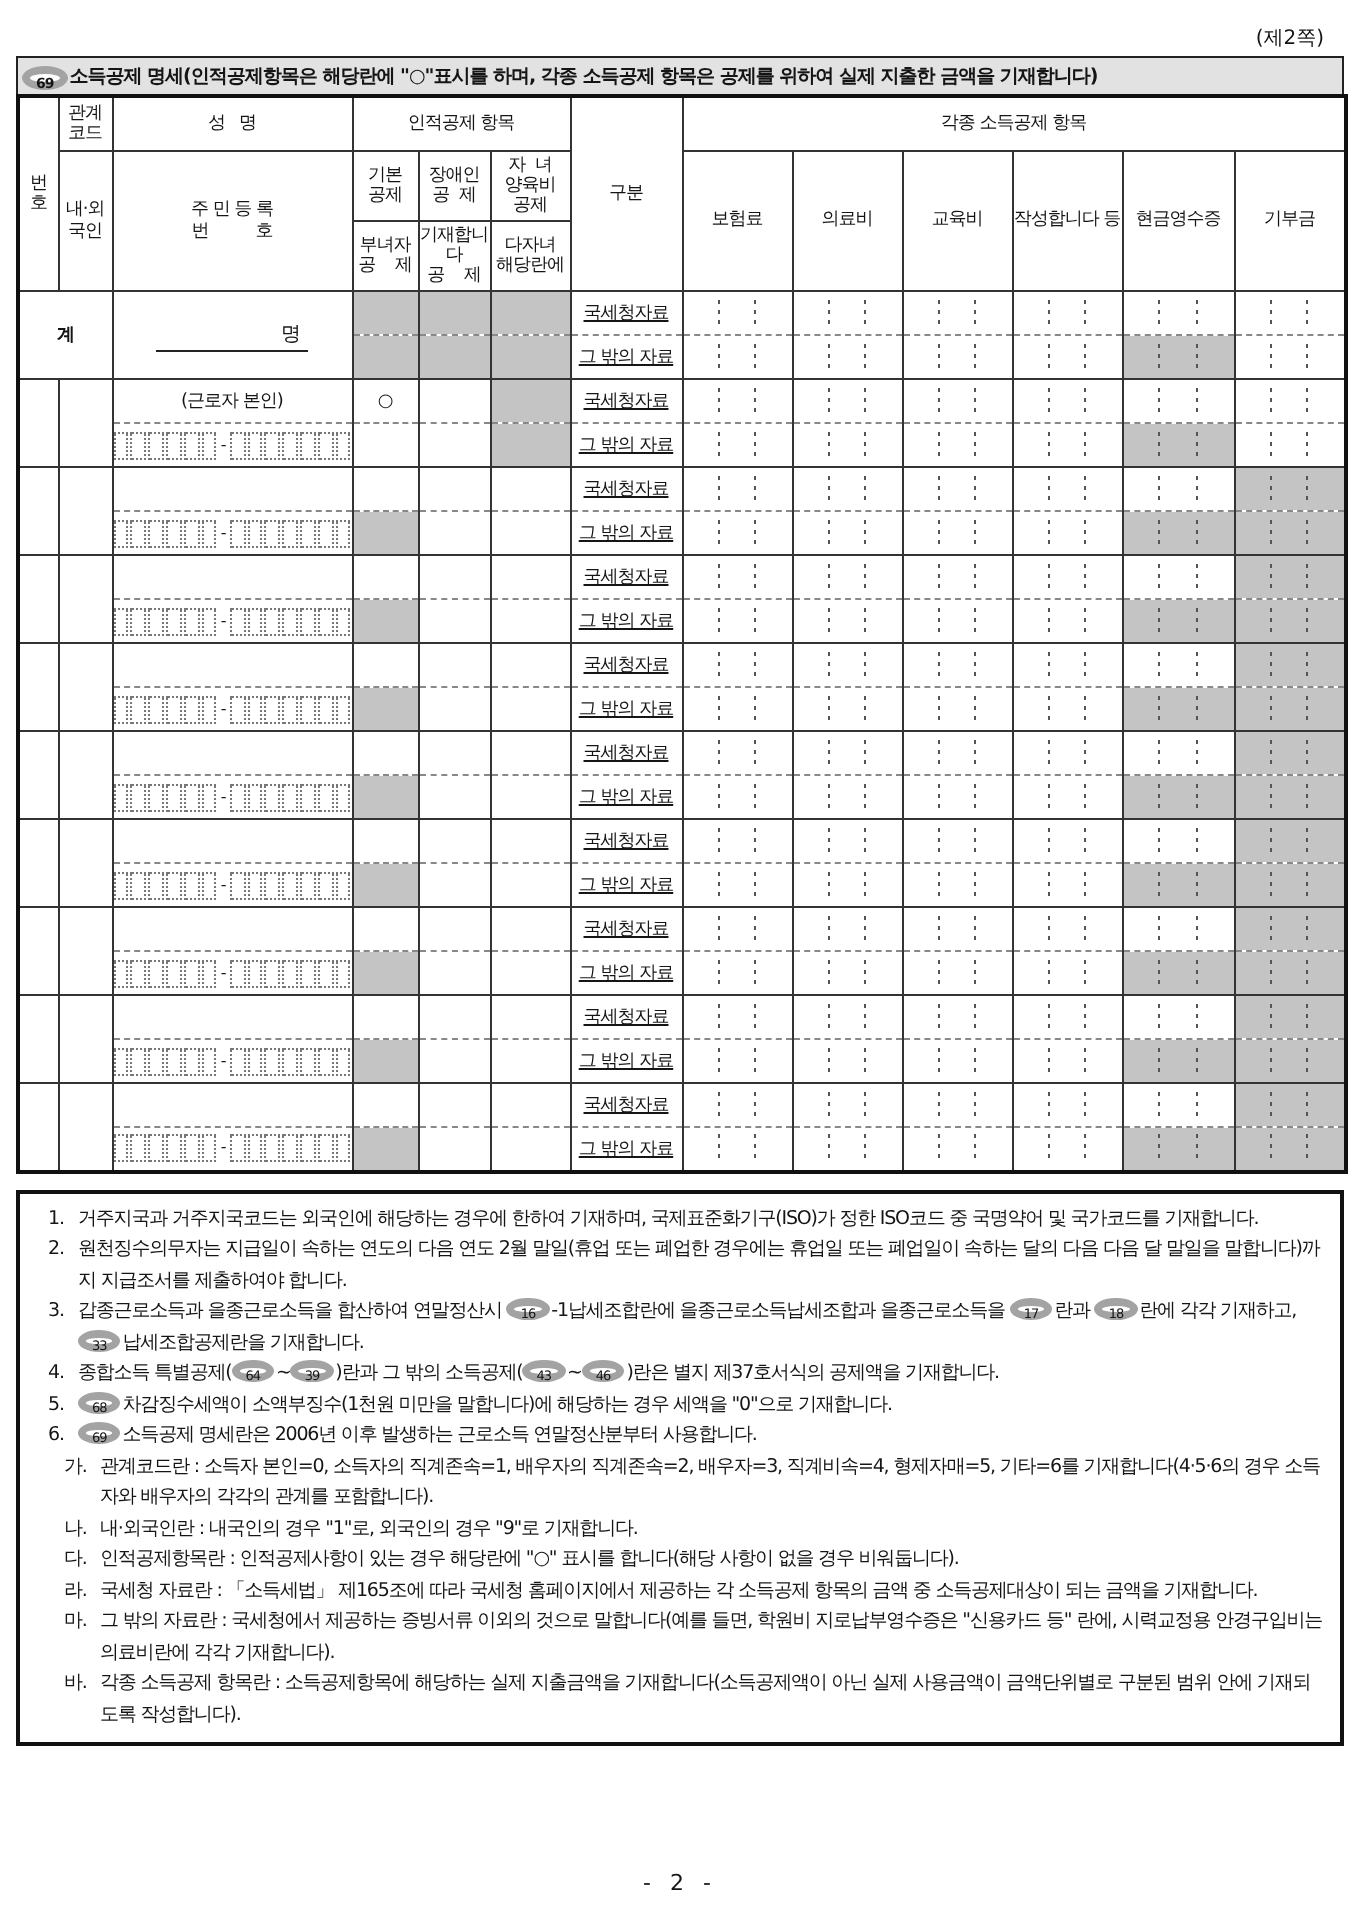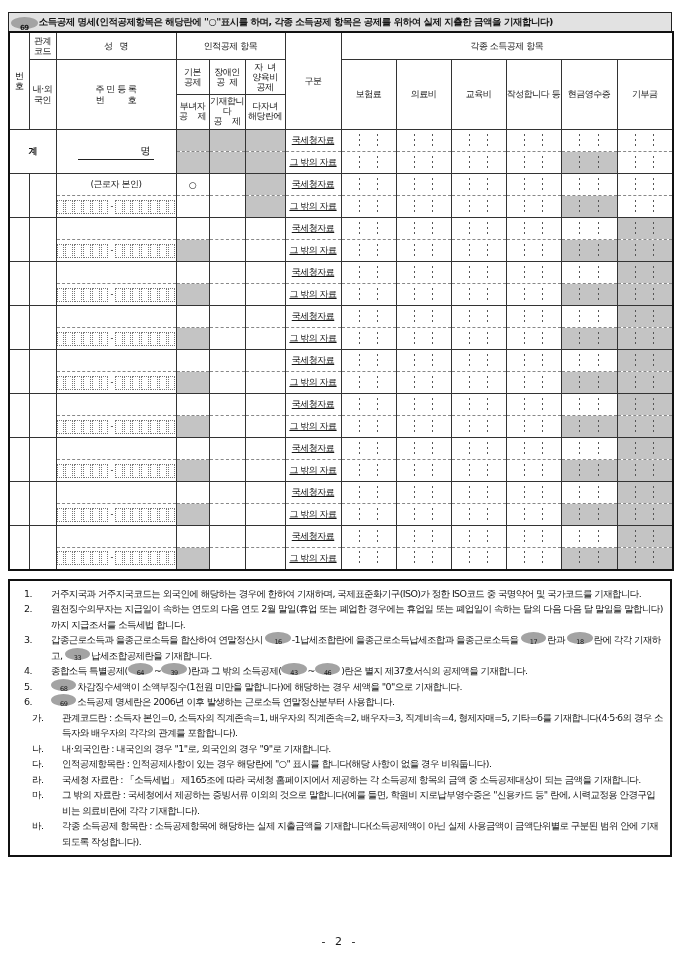--- a/index.html
+++ b/index.html
@@ -40,43 +40,44 @@
     background-repeat:no-repeat,no-repeat;
   }
   td.gubun{font-size:8.5px;letter-spacing:-1px;white-space:nowrap;text-decoration:underline;}
   td.lbl{font-size:10.5px;font-weight:bold;}
   .tot-underline{display:inline-block;min-width:72px;border-bottom:1px solid #222;text-align:right;font-size:10px;padding:0 4px 1px 0;}
   .rrn{display:flex;justify-content:center;align-items:center;gap:1px;}
   .rrn i{display:block;width:6px;height:12px;border:1px dotted #777;}
   .rrn b{font-weight:normal;font-size:8px;line-height:12px;padding:0 1px;}
   .circ{
     display:inline-block;box-sizing:border-box;min-width:11px;height:11px;line-height:9px;
-    border:6px solid #a3a3a3;border-radius:50%;font-size:6.5px;letter-spacing:-0.5px;
+    border:4px solid #a3a3a3;border-radius:50%;font-size:6.5px;letter-spacing:-0.5px;
     text-align:center;vertical-align:-1px;padding:0 3px;margin-right:1px;background:#fff;
   }
   .circ-big{min-width:12px;height:12px;line-height:10px;font-size:7px;font-weight:bold;margin-right:1px;}
   .inst-box{
     margin-top:8px;border:2px solid #111;padding:5px 6px 6px 6px;font-size:9.5px;line-height:15.5px;
     letter-spacing:-0.6px;
   }
   .inst-heading{font-size:10px;letter-spacing:0;}
   .inst-line{display:flex;}
   .inst-line .inst-no{flex:0 0 auto;text-align:left;}
   .inst-line.lvl1{padding-left:8px;}
   .inst-line.lvl1 .inst-no{width:15px;}
   .inst-line.lvl2{padding-left:16px;}
   .inst-line.lvl2 .inst-no{width:18px;}
-  .inst-text{flex:1 1 auto;margin-left:12px;}
+  .inst-text{flex:1 1 auto;}
   .page-num{position:absolute;left:0;bottom:14px;width:100%;text-align:center;font-size:11px;letter-spacing:3px;}
 </style>
 </head>
 <body>
 
 <div class="sheet">
 
+  <div class="corner">(제2쪽)</div>
 
   <div class="title-bar">
     <span class="circ circ-big">69</span>
     <span>소득공제 명세(인적공제항목은 해당란에 "○"표시를 하며, 각종 소득공제 항목은 공제를 위하여 실제 지출한 금액을 기재합니다)</span>
   </div>
 
   <table class="form">
     <colgroup>
       <col style="width:20px">
         <col style="width:27px">
@@ -567,21 +568,21 @@
   </table>
 
   <div class="inst-box">
     <div id="inst-lines">
         <div class="inst-line lvl1">
           <span class="inst-no">1.</span>
           <span class="inst-text">거주지국과 거주지국코드는 외국인에 해당하는 경우에 한하여 기재하며, 국제표준화기구(ISO)가 정한 ISO코드 중 국명약어 및 국가코드를 기재합니다.</span>
         </div>
         <div class="inst-line lvl1">
           <span class="inst-no">2.</span>
-          <span class="inst-text">원천징수의무자는 지급일이 속하는 연도의 다음 연도 2월 말일(휴업 또는 폐업한 경우에는 휴업일 또는 폐업일이 속하는 달의 다음 다음 달 말일을 말합니다)까지 지급조서를 소득세법 합니다.</span>
+          <span class="inst-text">원천징수의무자는 지급일이 속하는 연도의 다음 연도 2월 말일(휴업 또는 폐업한 경우에는 휴업일 또는 폐업일이 속하는 달의 다음 다음 달 말일을 말합니다)까지 지급조서를 제출하여야 합니다.</span>
         </div>
         <div class="inst-line lvl1">
           <span class="inst-no">3.</span>
           <span class="inst-text">갑종근로소득과 을종근로소득을 합산하여 연말정산시 <span class="circ">16</span>-1납세조합란에 을종근로소득납세조합과 을종근로소득을 <span class="circ">17</span>란과 <span class="circ">18</span>란에 각각 기재하고, <span class="circ">33</span>납세조합공제란을 기재합니다.</span>
         </div>
         <div class="inst-line lvl1">
           <span class="inst-no">4.</span>
           <span class="inst-text">종합소득 특별공제(<span class="circ">64</span>~<span class="circ">39</span>)란과 그 밖의 소득공제(<span class="circ">43</span>~<span class="circ">46</span>)란은 별지 제37호서식의 공제액을 기재합니다.</span>
         </div>
         <div class="inst-line lvl1">

